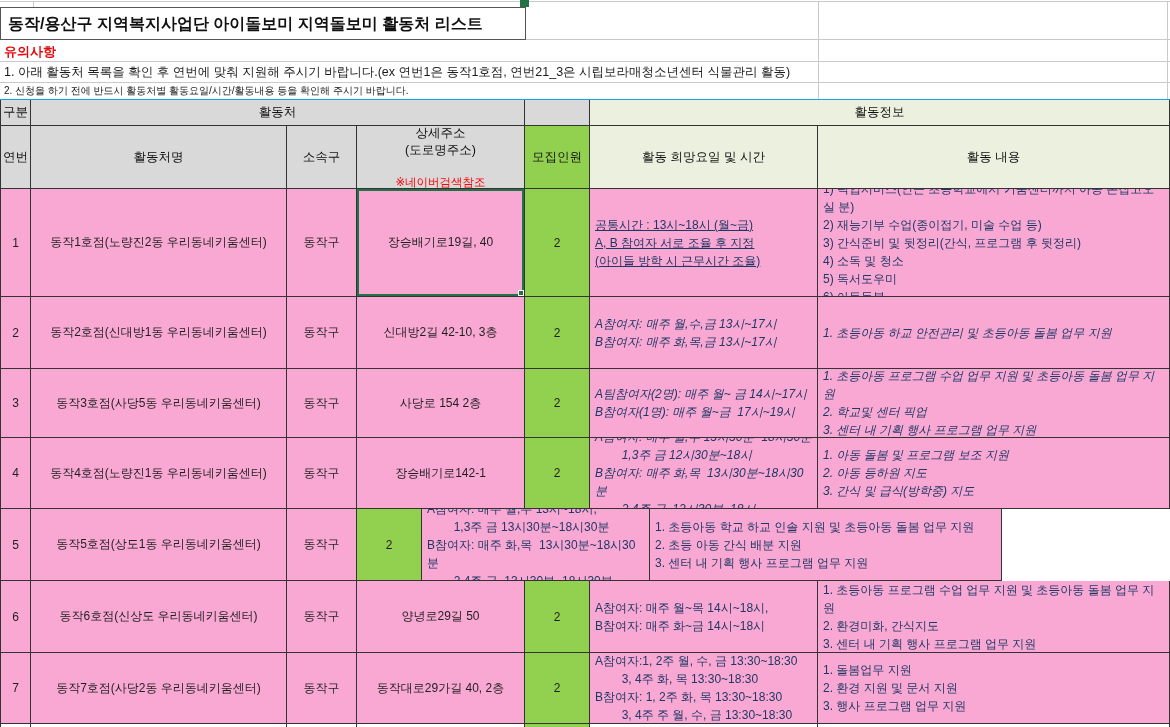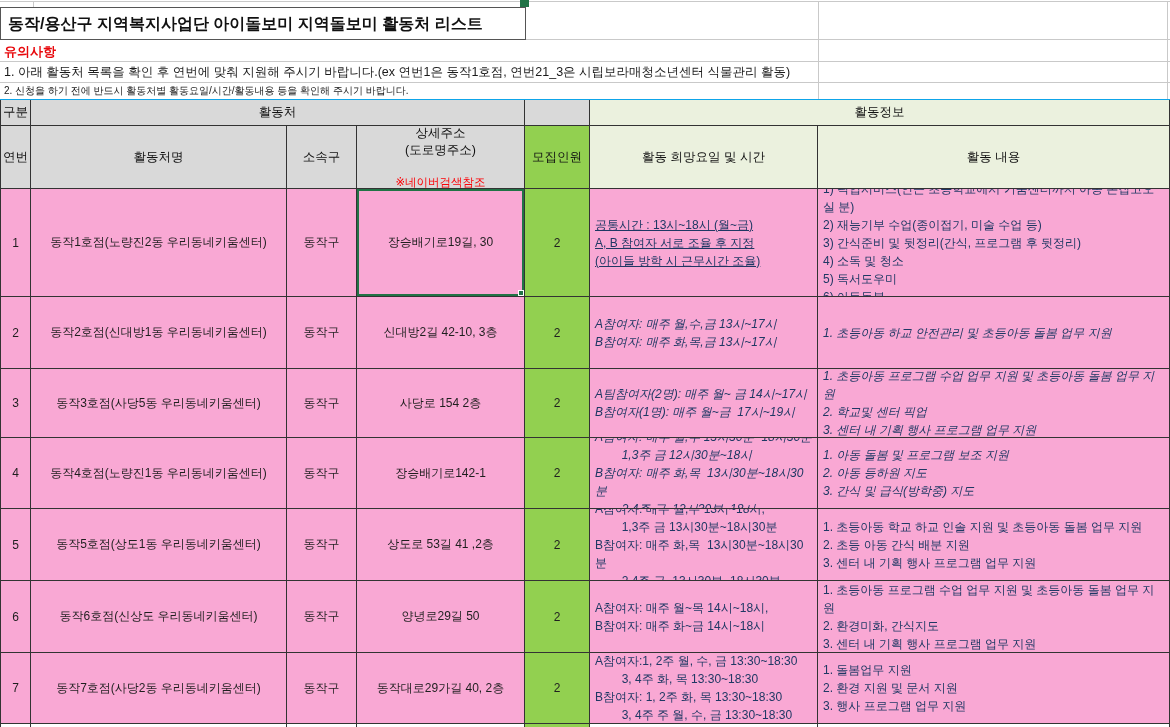--- a/index.html
+++ b/index.html
@@ -130,21 +130,21 @@
       <div class="cell c-sched hdr-light center">활동 희망요일 및 시간</div>
       <div class="cell c-cont hdr-light center">활동 내용</div>
     </div>
 
     <div id="table-body">
   <div class="row body-row row-0">
     <div class="cell c-no center">1</div>
     <div class="cell c-name cell-name center">동작1호점(노량진2동 우리동네키움센터)</div>
     <div class="cell c-dist center">동작구</div>
     <div class="cell c-addr cell-addr center">
-      <span>장승배기로19길, 30</span>
+      <span>장승배기로19길, 40</span>
     <div class="sel-outline">
               <div class="sel-handle"></div>
             </div>
           </div>
     <div class="cell c-cap cell-cap center">2</div>
     <div class="cell c-sched cell-sched underline">공통시간 : 13시~18시 (월~금)
 A, B 참여자 서로 조율 후 지정
 (아이들 방학 시 근무시간 조율)</div>
     <div class="cell c-cont cell-cont">1) 픽업서비스(인근 초등학교에서 키움센터까지 아동 손잡고오실 분)
 2) 재능기부 수업(종이접기, 미술 수업 등)
@@ -196,23 +196,20 @@
         2,4주 금  12시30분~18시</div>
     <div class="cell c-cont cell-cont italic">1. 아동 돌봄 및 프로그램 보조 지원
 2. 아동 등하원 지도
 3. 간식 및 급식(방학중) 지도</div>
   </div>
 
   <div class="row body-row row-4">
     <div class="cell c-no center">5</div>
     <div class="cell c-name cell-name center">동작5호점(상도1동 우리동네키움센터)</div>
     <div class="cell c-dist center">동작구</div>
-    <div class="cell c-addr cell-addr center">
-      <span>상도로 53길 41 ,2층</span>
-    </div>
     <div class="cell c-cap cell-cap center">2</div>
     <div class="cell c-sched cell-sched">A참여자: 매주 월,수 13시~18시,
         1,3주 금 13시30분~18시30분
 B참여자: 매주 화,목  13시30분~18시30분
         2,4주 금  13시30분~18시30분</div>
     <div class="cell c-cont cell-cont">1. 초등아동 학교 하교 인솔 지원 및 초등아동 돌봄 업무 지원
 2. 초등 아동 간식 배분 지원
 3. 센터 내 기획 행사 프로그램 업무 지원</div>
   </div>
 

